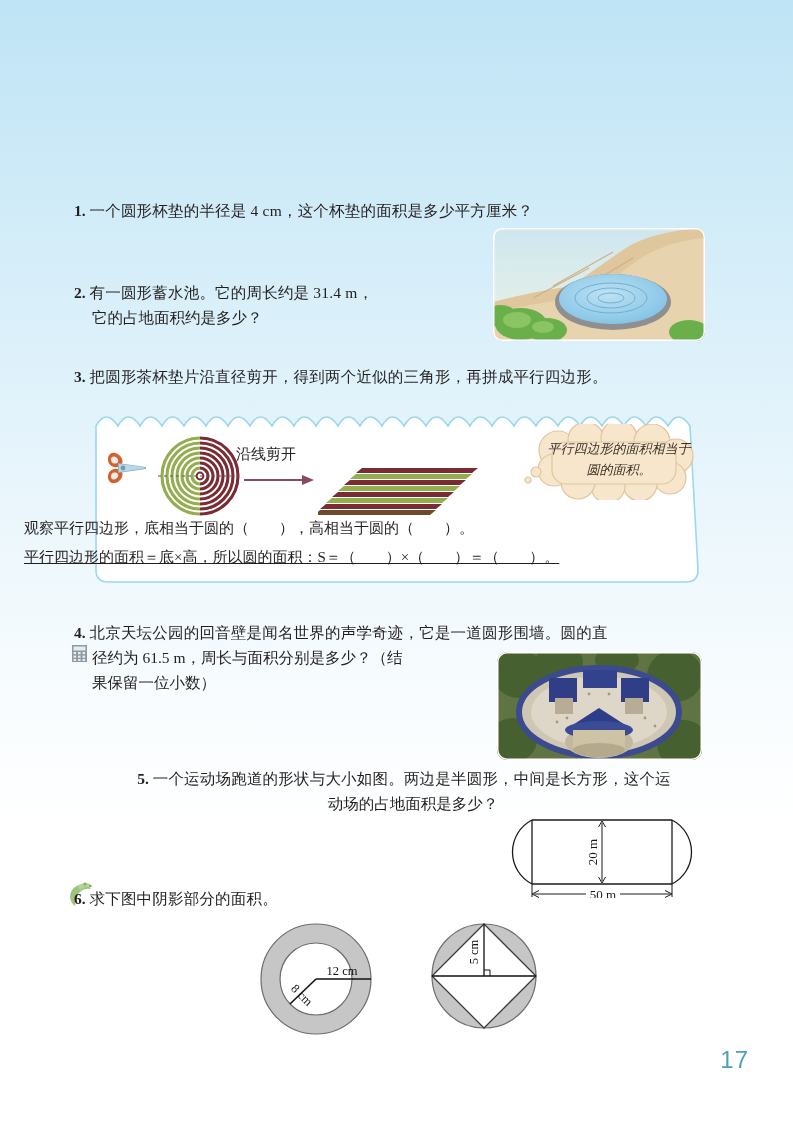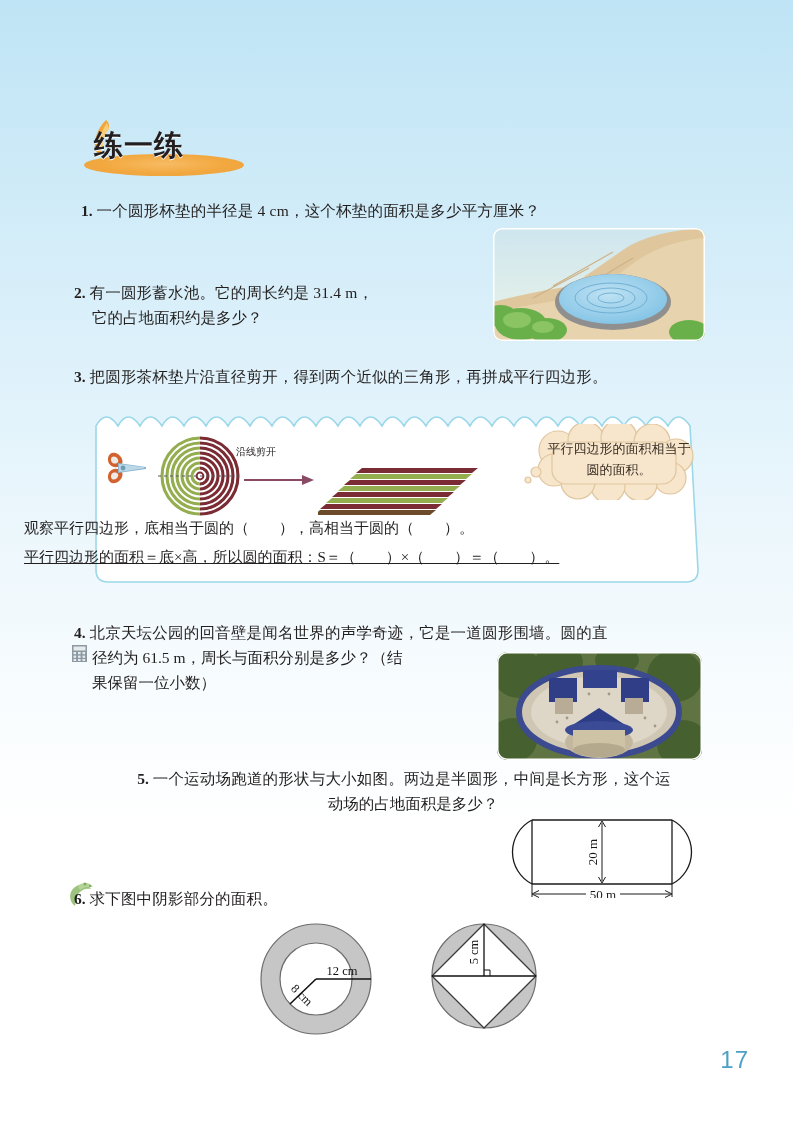--- a/index.html
+++ b/index.html
@@ -42,60 +42,53 @@
   
   .photo{position:absolute;border-radius:8px;overflow:hidden;}
   .photo svg{display:block;}
 
   
   .actbox{position:absolute;left:92px;top:404px;width:610px;height:182px;}
   .act-line{
     position:absolute;left:24px;font-size:15px;color:#221f1f;white-space:nowrap;
   }
   .cut-label{
-    position:absolute;left:236px;top:445px;font-size:10px;color:#221f1f;
+    position:absolute;left:236px;top:445px;font-size:15px;color:#221f1f;
     font-family:Liberation Sans, sans-serif;
   }
 
   
   .bubble-text{
     position:absolute;left:544px;top:438px;width:150px;
     font-size:13px;line-height:21px;color:#3a2f25;
     font-family:"DejaVu Sans","Liberation Sans",sans-serif;
     text-align:center;
+    font-style:italic;
   }
 
   
   .diagram{position:absolute;}
 
   
   .pageno{
     position:absolute;right:44px;bottom:48px;
     font-family:"Liberation Sans","DejaVu Sans",sans-serif;
     font-size:24px;font-weight:normal;color:#4d9fc4;letter-spacing:1px;
   }
   .calc-icon{position:absolute;left:72px;top:645px;width:15px;height:17px;}
   .leaf-icon{position:absolute;left:66px;top:880px;width:30px;height:30px;}
 </style>
 </head>
 <body>
 
 <div class="page">
  <div class="content">
 
-  <div class="title-wrap">
-    <svg class="title-flame" viewBox="0 0 34 40">
-      <path d="M20 2 C12 10 8 20 9 31 C10 35 13 37 16 36 C12 30 14 20 22 12 C24 9 23 4 20 2 Z" fill="#f2a63c"></path>
-      <path d="M21 5 C16 12 13 20 14 28 C15 31 17 32 18 31 C16 25 18 17 23 11 Z" fill="#f8cd7c"></path>
-    </svg>
-    <div class="title-blob"></div>
-    <div class="title-text">练一练</div>
-  </div>
-
-  <div class="q" style="left:74px;top:198px;width:640px;margin-left:7px;">
+
+  <div class="q" style="left:74px;top:198px;width:640px;">
     <span class="qnum">1.</span>
     <span class="qtext">一个圆形杯垫的半径是 4 cm，这个杯垫的面积是多少平方厘米？</span>
   </div>
 
   <div class="q" style="left:74px;top:236px;width:420px;margin-top:44px;">
     <span class="qnum">2.</span>
     <span class="qtext">有一圆形蓄水池。它的周长约是 31.4 m，</span>
     <span class="indent">它的占地面积约是多少？</span>
   </div>
 

